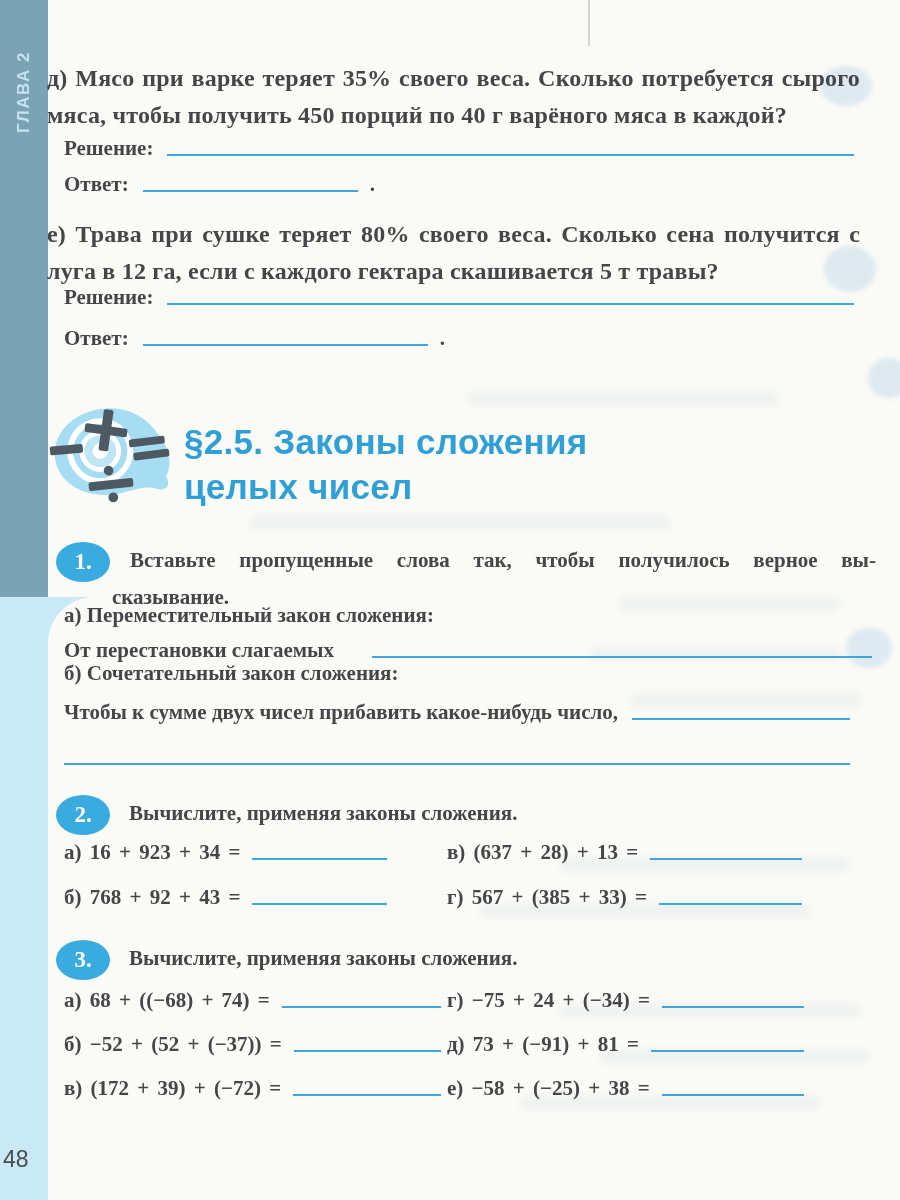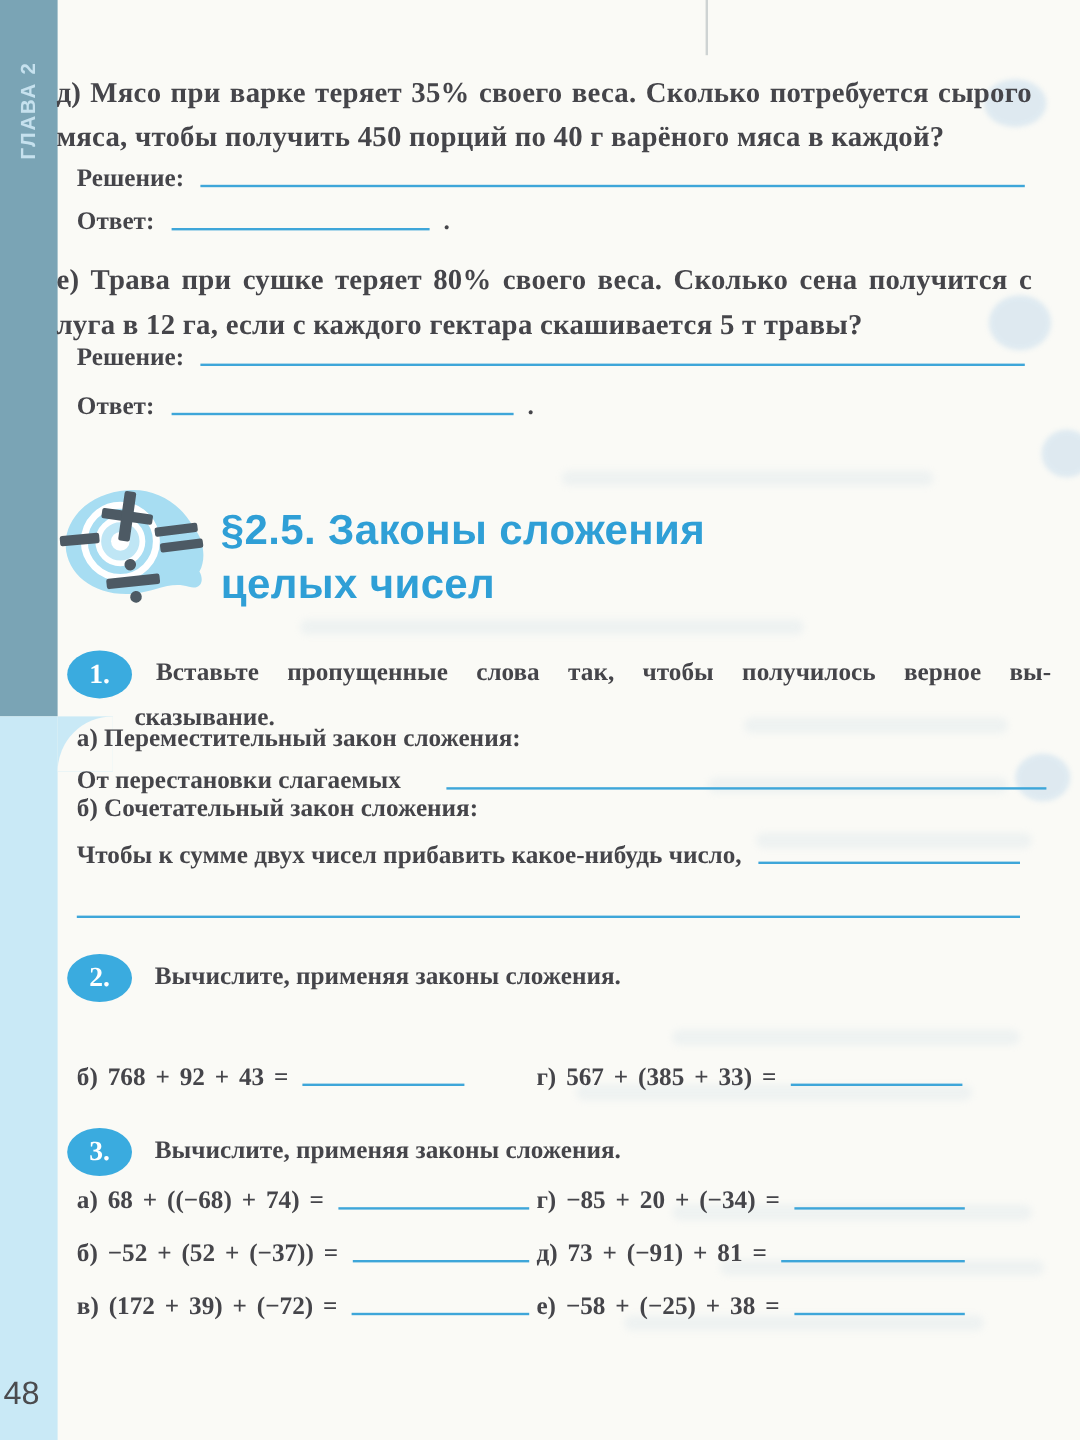--- a/index.html
+++ b/index.html
@@ -50,21 +50,21 @@
   .cell-l{width:383px;}
   .cell-r{flex:1;}
   .eq{white-space:nowrap;word-spacing:3px;}
   .eq-cell .wline{flex:1;margin-left:12px;}
   .t2 .cell-l .wline{margin-right:60px;}
   .t2 .cell-r .wline{margin-right:74px;}
   .t3 .cell-l .wline{margin-right:6px;}
   .t3 .cell-r .wline{margin-right:72px;}
   
   .page-num{position:absolute;left:3px;top:1146px;font-family:"Liberation Sans","DejaVu Sans",sans-serif;
-        font-size:27px;color:#4b4b4e;}
+        font-size:23px;color:#4b4b4e;}
 </style>
 </head>
 <body>
 
 <div class="page">
 
   <div class="sidebar-top"></div>
   <div class="sidebar-bottom"></div>
   <div class="corner-blue"></div>
   <div class="corner-white"></div>
@@ -159,20 +159,30 @@
   <div class="fill-row prompt-b" style="top:700px;">
     <span class="lbl">Чтобы к сумме двух чисел прибавить какое-нибудь число,</span>
     <span class="wline grow"></span>
   </div>
   <div class="hline" style="top:763px;"></div>
 
   <div class="badge" style="top:795px;">
     <span>2.</span>
   </div>
   <div class="t-head" style="top:801px;">Вычислите, применяя законы сложения.</div>
+  <div class="eq-row t2" style="top:840px;">
+    <div class="eq-cell cell-l">
+      <span class="eq">а) 16 + 923 + 34 =</span>
+      <span class="wline"></span>
+    </div>
+    <div class="eq-cell cell-r">
+      <span class="eq">в) (637 + 28) + 13 =</span>
+      <span class="wline"></span>
+    </div>
+  </div>
   <div class="eq-row t2" style="top:885px;">
     <div class="eq-cell cell-l">
       <span class="eq">б) 768 + 92 + 43 =</span>
       <span class="wline"></span>
     </div>
     <div class="eq-cell cell-r">
       <span class="eq">г) 567 + (385 + 33) =</span>
       <span class="wline"></span>
     </div>
   </div>
@@ -180,21 +190,21 @@
   <div class="badge" style="top:940px;">
     <span>3.</span>
   </div>
   <div class="t-head" style="top:946px;">Вычислите, применяя законы сложения.</div>
   <div class="eq-row t3" style="top:988px;">
     <div class="eq-cell cell-l">
       <span class="eq">а) 68 + ((−68) + 74) =</span>
       <span class="wline"></span>
     </div>
     <div class="eq-cell cell-r">
-      <span class="eq">г) −85 + 20 + (−34) =</span>
+      <span class="eq">г) −75 + 24 + (−34) =</span>
       <span class="wline"></span>
     </div>
   </div>
   <div class="eq-row t3" style="top:1032px;">
     <div class="eq-cell cell-l">
       <span class="eq">б) −52 + (52 + (−37)) =</span>
       <span class="wline"></span>
     </div>
     <div class="eq-cell cell-r">
       <span class="eq">д) 73 + (−91) + 81 =</span>

